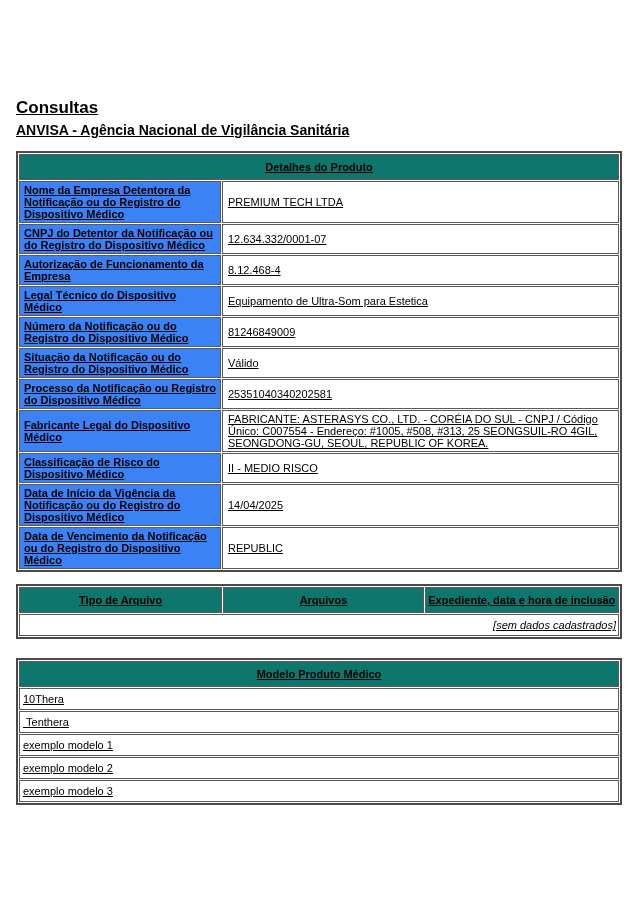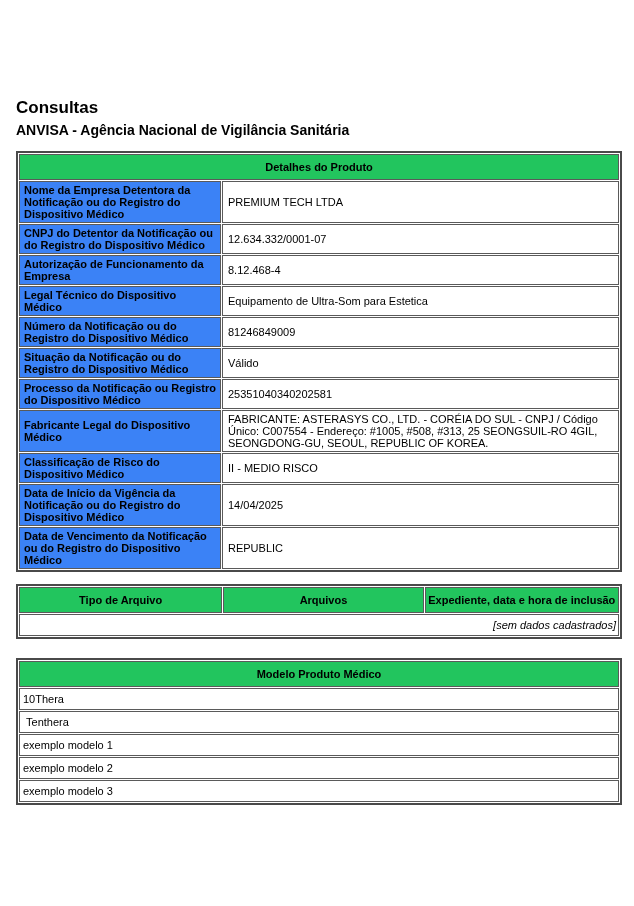--- a/index.html
+++ b/index.html
@@ -10,20 +10,21 @@
     font-family: "Liberation Sans", "DejaVu Sans", sans-serif;
   }
   body {
     width: 634px;
     height: 906px;
     overflow: hidden;
   }
   .page {
     padding: 98px 12px 0 16px;
     box-sizing: border-box;
+    text-decoration: underline;
   }
   .page-title {
     font-size: 17px;
     font-weight: bold;
     margin: 0 0 5px 0;
     line-height: 20px;
   }
   .page-subtitle {
     font-size: 14px;
     font-weight: bold;
@@ -40,21 +41,21 @@
   }
   table.grid th,
   table.grid td {
     border: 1px solid #5a5a5a;
     font-size: 11px;
     line-height: 12px;
     vertical-align: middle;
     word-wrap: break-word;
   }
   table.grid th {
-    background: #22c55e;
+    background: #0f766e;
     font-weight: bold;
     text-align: center;
     padding: 6px 2px;
   }
   
   .details td.lbl {
     background: #3b82f6;
     font-weight: bold;
     padding: 2px 4px;
   }

